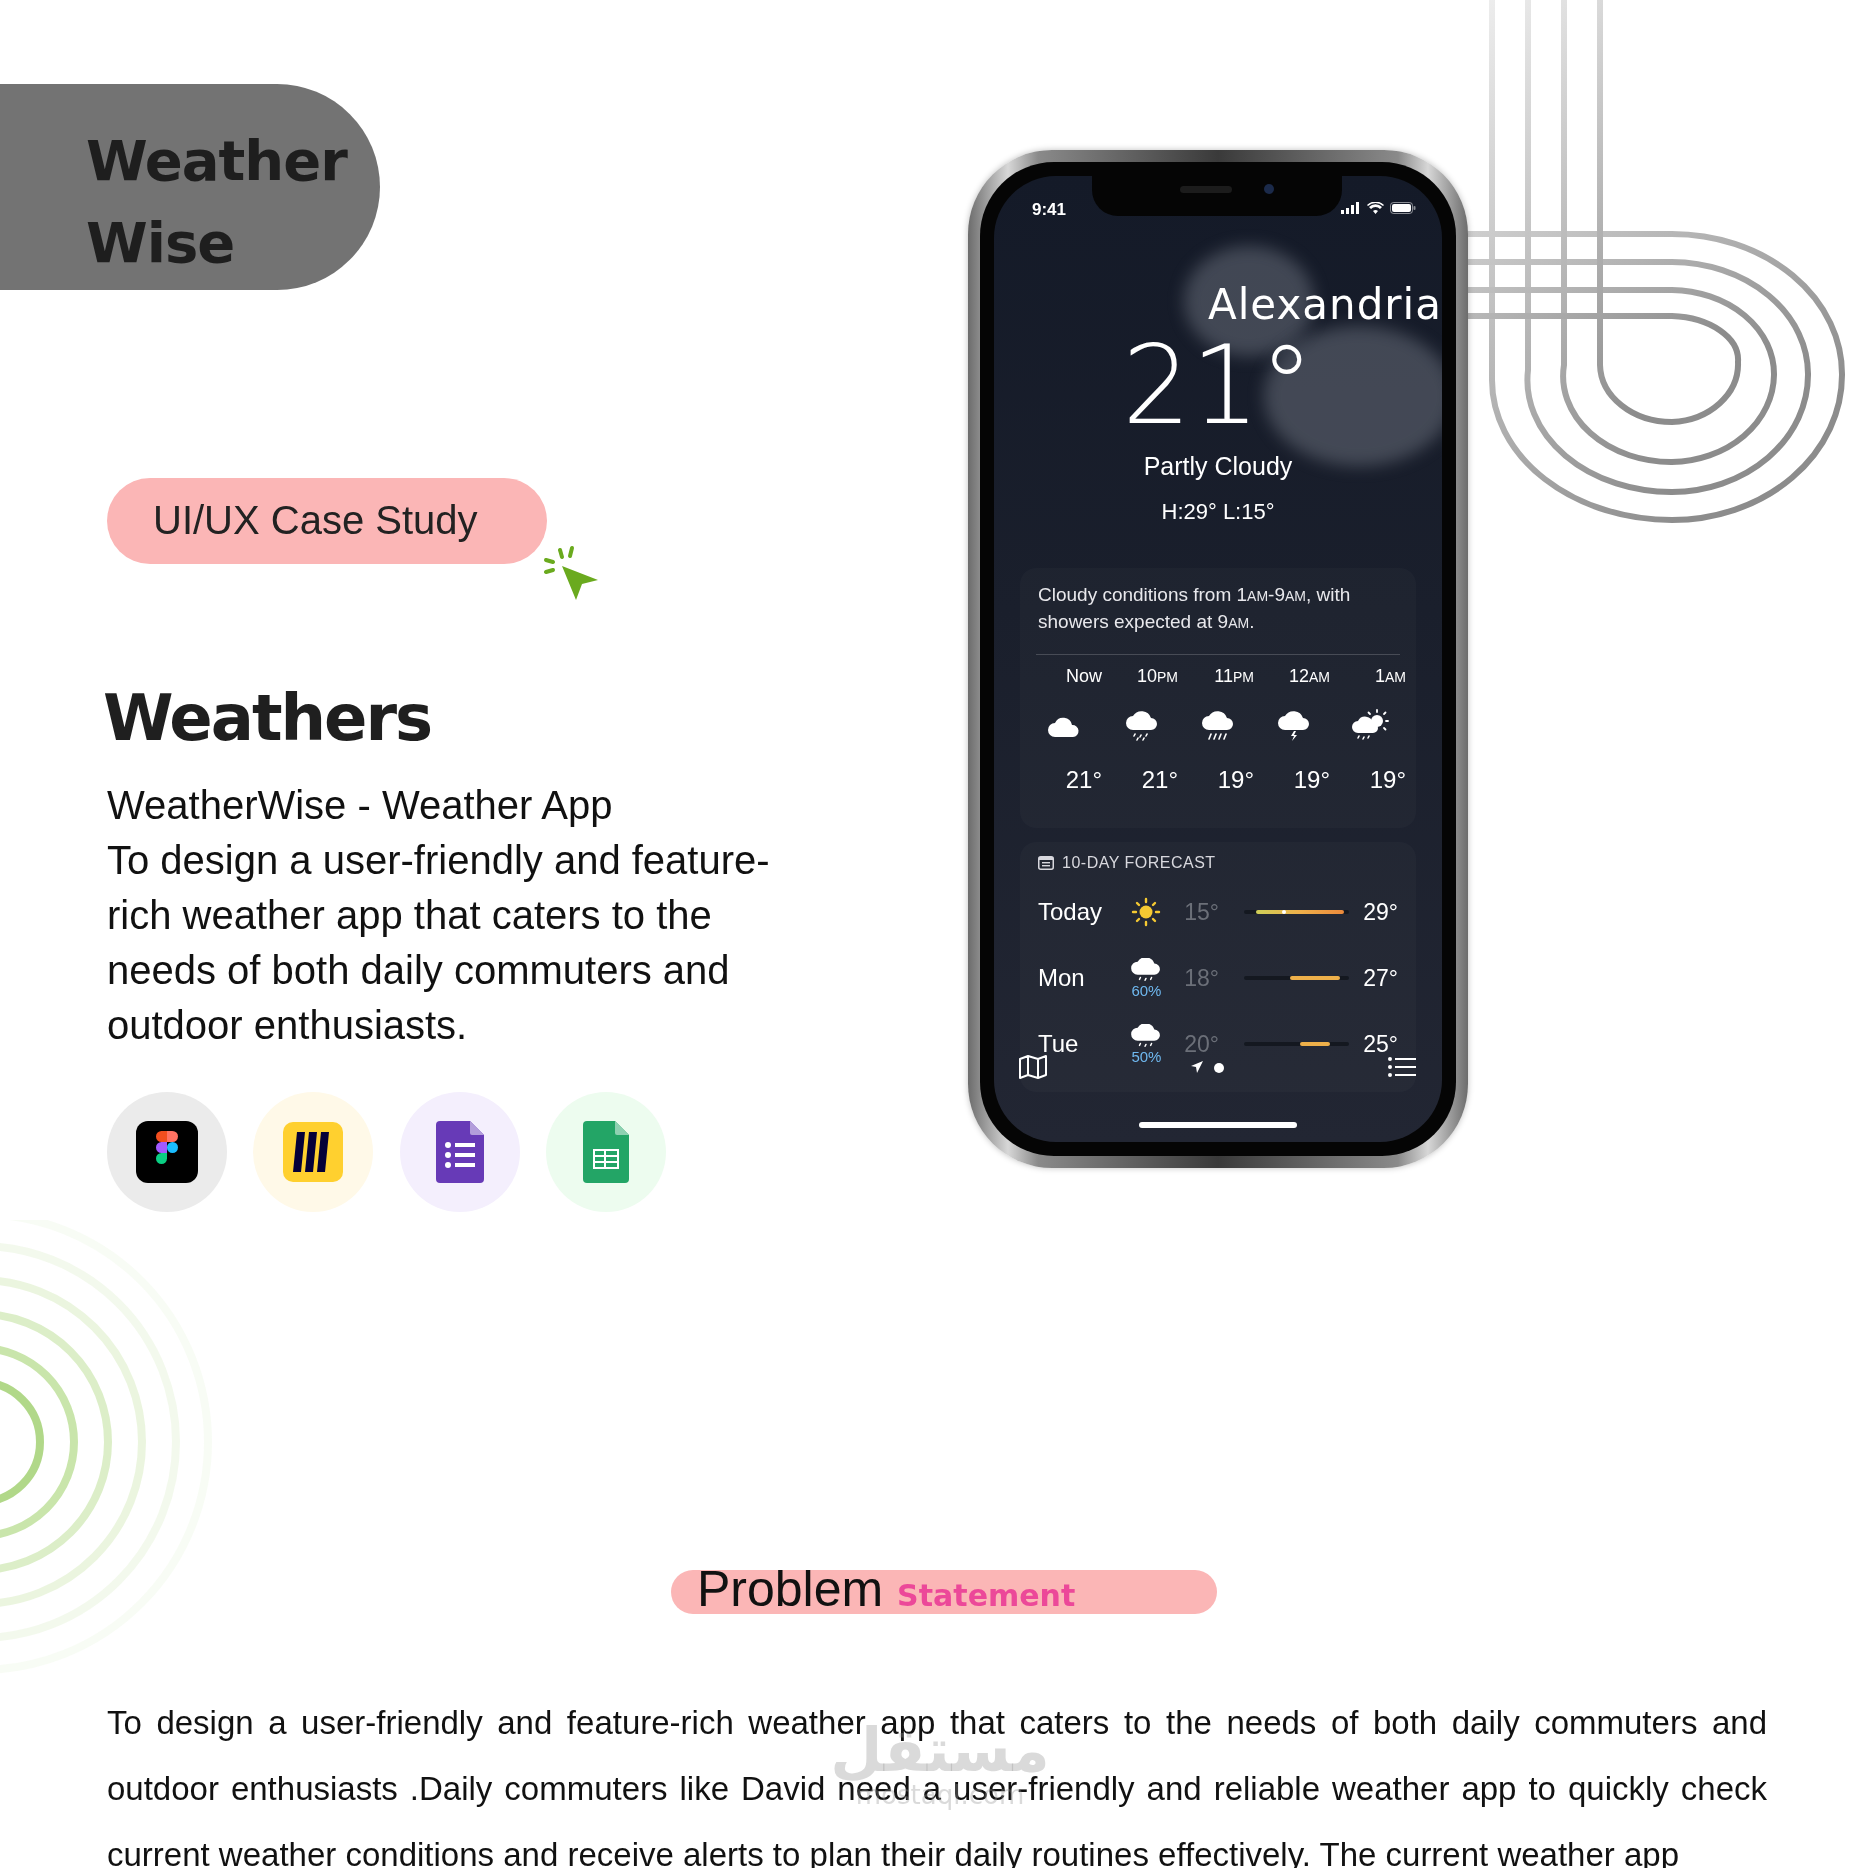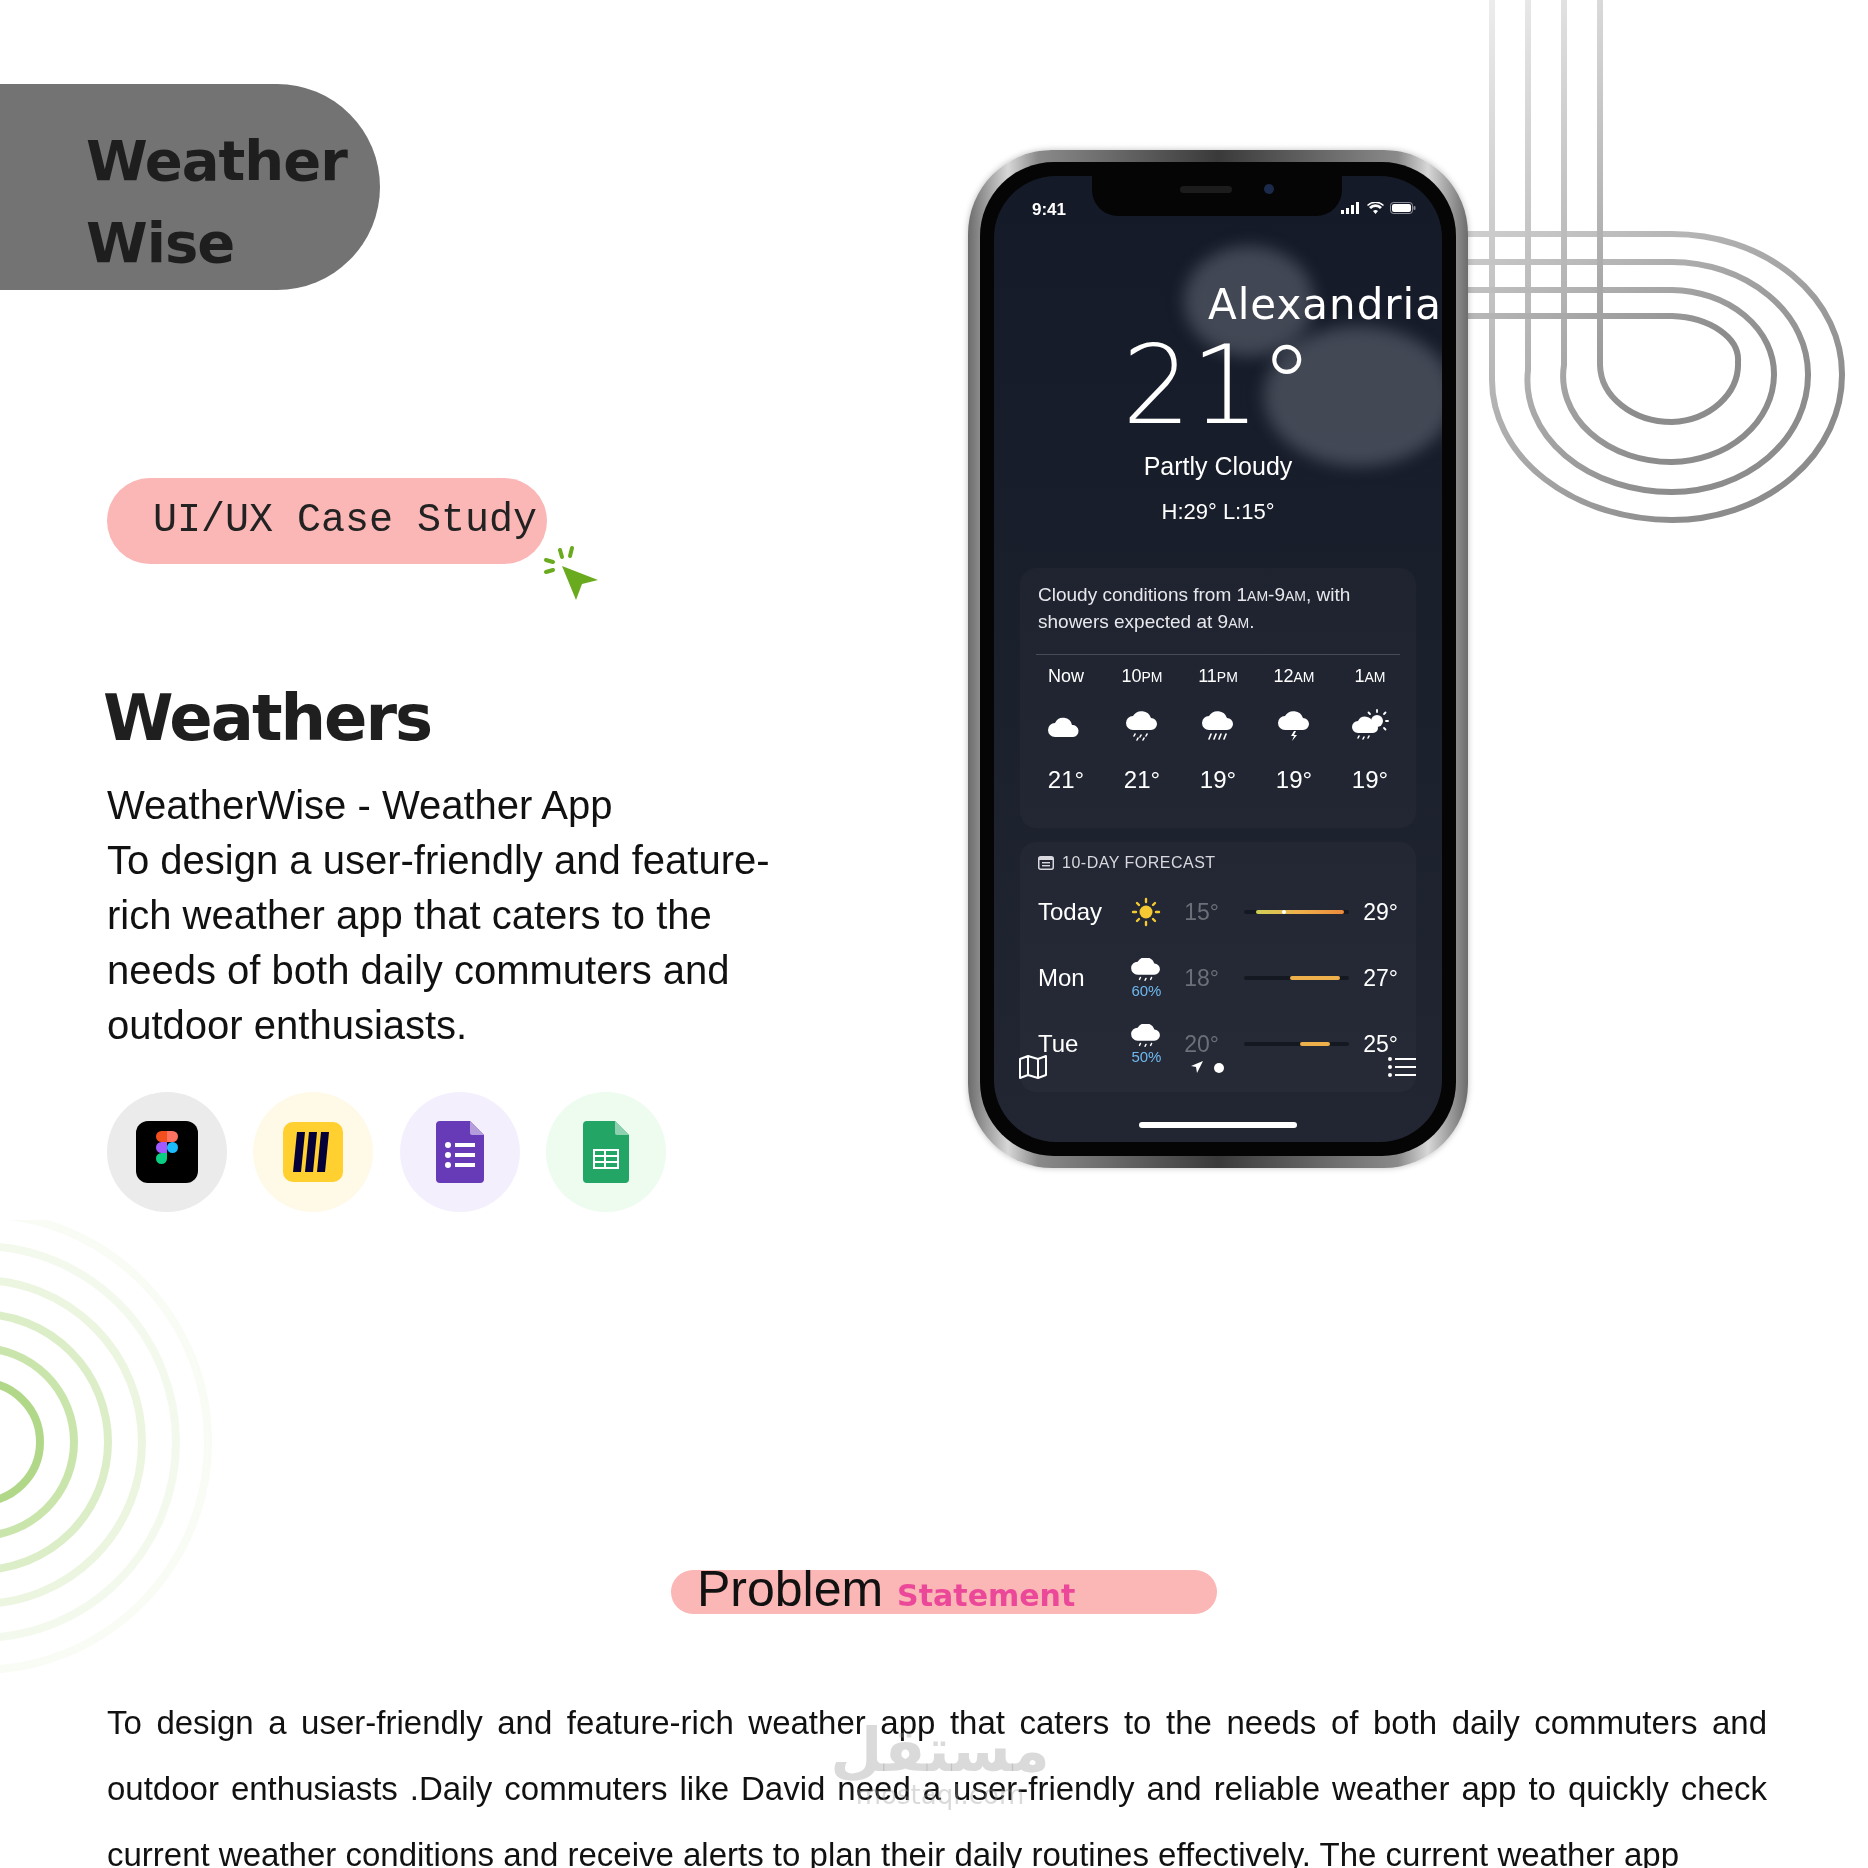--- a/index.html
+++ b/index.html
@@ -4,21 +4,21 @@
 <style>
   *{box-sizing:border-box;margin:0;padding:0;}
   html,body{width:1868px;height:1868px;overflow:hidden;background:#ffffff;}
   body{position:relative;font-family:"DejaVu Sans",sans-serif;color:#1a1a1a;}
 
   .deco{position:absolute;}
   #title-pill{position:absolute;left:0;top:84px;width:380px;height:206px;background:#737373;border-radius:0 103px 103px 0;}
   #title-pill .t{position:absolute;left:86px;top:36px;font-family:"DejaVu Sans",sans-serif;font-weight:bold;font-size:56px;line-height:82px;color:#1e1e1e;letter-spacing:-1px;}
 
   #case-pill{position:absolute;left:107px;top:478px;width:440px;height:86px;background:#fbb6b6;border-radius:43px;}
-  #case-pill span{position:absolute;left:46px;top:20px;font-family:Liberation Mono, monospace;font-size:40px;color:#222;}
+  #case-pill span{position:absolute;left:46px;top:20px;font-family:Liberation Sans, sans-serif;font-size:40px;color:#222;}
   #cursor{position:absolute;left:540px;top:544px;width:62px;height:62px;}
 
   #main-title{position:absolute;left:103px;top:681px;font-family:"DejaVu Sans",sans-serif;font-weight:bold;font-size:64px;letter-spacing:-2px;color:#1f1f1f;}
   #desc{position:absolute;left:107px;top:778px;width:720px;font-family:"Liberation Sans",sans-serif;font-size:40px;line-height:55px;color:#111;}
 
   .tool{position:absolute;top:1092px;width:120px;height:120px;border-radius:50%;display:flex;align-items:center;justify-content:center;}
 
   
   #phone{position:absolute;left:968px;top:150px;width:500px;height:1018px;border-radius:84px;background:linear-gradient(90deg,#6c6c6c,#d7d7d7 8%,#8a8a8a 14%,#3a3a3a 50%,#8a8a8a 86%,#d7d7d7 92%,#6c6c6c);box-shadow:0 0 6px rgba(0,0,0,.25);}
   #bezel{position:absolute;left:12px;top:12px;right:12px;bottom:12px;border-radius:74px;background:#050505;}
@@ -35,21 +35,21 @@
   .bigtemp{position:absolute;left:0;right:0;top:150px;text-align:center;font-size:108px;font-weight:100;font-family:"DejaVu Sans",sans-serif;line-height:120px;}
   .cond{position:absolute;left:0;right:0;top:276px;text-align:center;font-size:25px;}
   .hl{position:absolute;left:0;right:0;top:323px;text-align:center;font-size:22px;}
 
   .card{position:absolute;left:26px;right:26px;border-radius:16px;background:rgba(255,255,255,.025);}
   #hourly-card{top:392px;height:260px;}
   .summary{position:absolute;left:18px;top:14px;right:18px;font-size:19px;line-height:26px;color:#e8e8ec;}
   .sc{font-size:14px;}
   .divider{position:absolute;left:16px;right:16px;top:86px;height:1px;background:rgba(255,255,255,.18);}
   .hours{position:absolute;left:10px;right:10px;top:98px;display:flex;justify-content:space-between;}
-  .hour{width:72px;text-align:center;}
+  .hour{width:72px;text-align:right;}
   .hour .lbl{font-size:18px;height:30px;}
   .hour .ic{height:60px;display:flex;align-items:center;justify-content:center;}
   .hour .tp{font-size:24px;margin-top:10px;}
 
   #daily-card{top:666px;height:250px;}
   .daily-head{position:absolute;left:18px;top:12px;font-size:16px;color:#d8d8de;display:flex;align-items:center;gap:8px;letter-spacing:.5px;}
   .day{position:absolute;left:18px;right:18px;height:56px;display:flex;align-items:center;}
   .day .dn{width:84px;font-size:24px;}
   .day .di{width:58px;display:flex;flex-direction:column;align-items:center;}
   .day .pp{font-size:15px;color:#6fb8ef;margin-top:-2px;}

